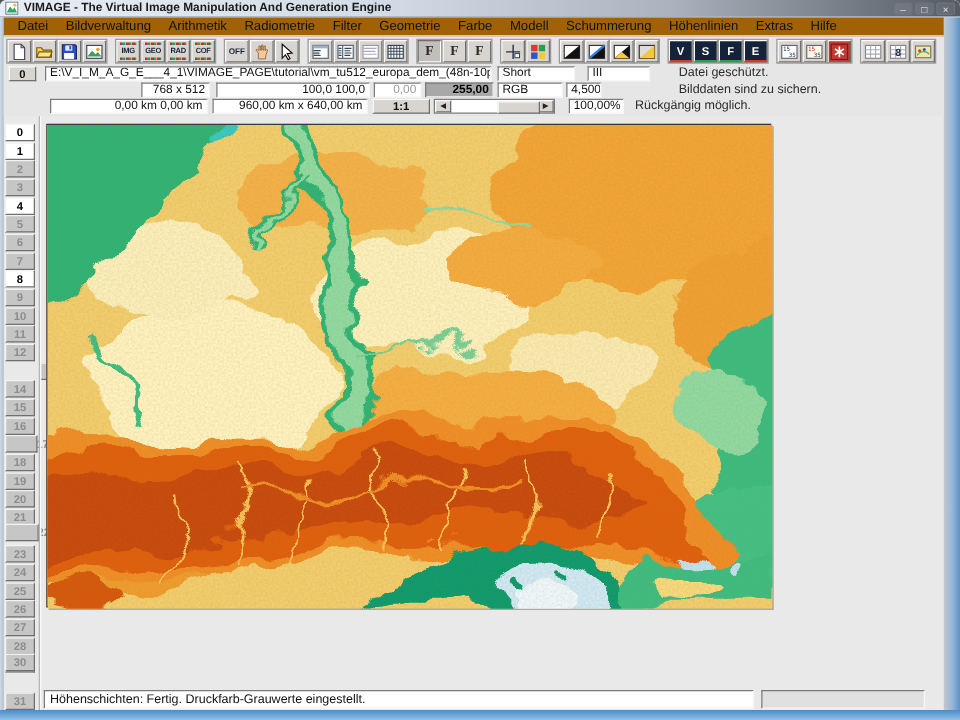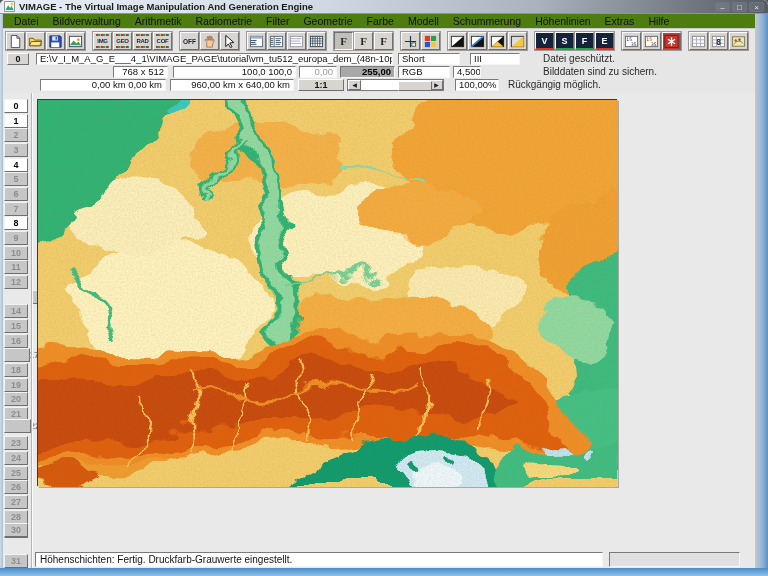--- a/index.html
+++ b/index.html
@@ -9,21 +9,21 @@
   #titlebar{position:absolute;left:0;top:0;width:768px;height:14px;border-radius:5px 5px 0 0;
     background:linear-gradient(90deg,#e7edf5 0%,#d3dce6 40%,#a9b2bd 70%,#555b63 100%);
     display:flex;align-items:center;padding:0 4px;border-bottom:1px solid #8a93a0;}
   #title-text{font-size:9.5px;font-weight:600;color:#1a1a1a;margin-left:4px;white-space:nowrap;}
   #caption-buttons{margin-left:auto;display:flex;gap:2px;}
   .capbtn{width:15px;height:10px;font-size:8px;line-height:9px;text-align:center;color:#e7ebf0;border:1px solid #6b7480;border-radius:2px;background:rgba(255,255,255,0.08);padding:0;}
   #left-border{position:absolute;left:0;top:14px;width:3px;height:562px;background:linear-gradient(90deg,#cfdbe8,#aebecd);}
   #right-border{position:absolute;right:0;top:14px;width:13px;height:562px;background:linear-gradient(90deg,#c3c8cd,#97b8d8,#5e92c4);}
   #bottom-border{position:absolute;left:0;bottom:0;width:768px;height:8px;background:linear-gradient(#4d8cc7,#8fc1ea);}
   
-  #menubar{position:absolute;left:3px;top:14px;width:752px;height:15px;background:#4d7c0f;border-bottom:1px solid #c9c9c9;display:flex;align-items:center;padding-left:4px;}
+  #menubar{position:absolute;left:3px;top:14px;width:752px;height:15px;background:#a16207;border-bottom:1px solid #c9c9c9;display:flex;align-items:center;padding-left:4px;}
   .menu-item{font-size:10.5px;color:#111;padding:0 7px;line-height:15px;white-space:nowrap;}
   
   #toolbar{position:absolute;left:3px;top:30px;width:752px;height:22px;background:#e6e6e6;display:flex;align-items:center;padding-left:2px;}
   .tgroup{display:flex;margin-right:7px;}
   .tbtn{width:19px;height:18px;padding:0;margin:0 0 0 1px;background:#d8d5d0;border:1px solid;border-color:#fcfcfc #6f6f6f #6f6f6f #fcfcfc;outline:1px solid #9a9a9a;display:flex;align-items:center;justify-content:center;font-family:"Liberation Sans",sans-serif;overflow:hidden;position:relative;}
   .tbtn svg{width:15px;height:15px;display:block;}
   .tbtn.tag{font-size:6px;font-weight:700;color:#15233a;letter-spacing:-0.3px;}
   .tbtn.tag::before,.tbtn.tag::after{content:"";position:absolute;left:2px;right:2px;height:2px;background:repeating-linear-gradient(90deg,#b23a2a 0 2px,#2a9a7a 2px 4px,#d8b23a 4px 5px);}
   .tbtn.tag::before{top:1px;}  .tbtn.tag::after{bottom:1px;}
   .tbtn.small-label{font-size:6.5px;font-weight:700;color:#15233a;}

